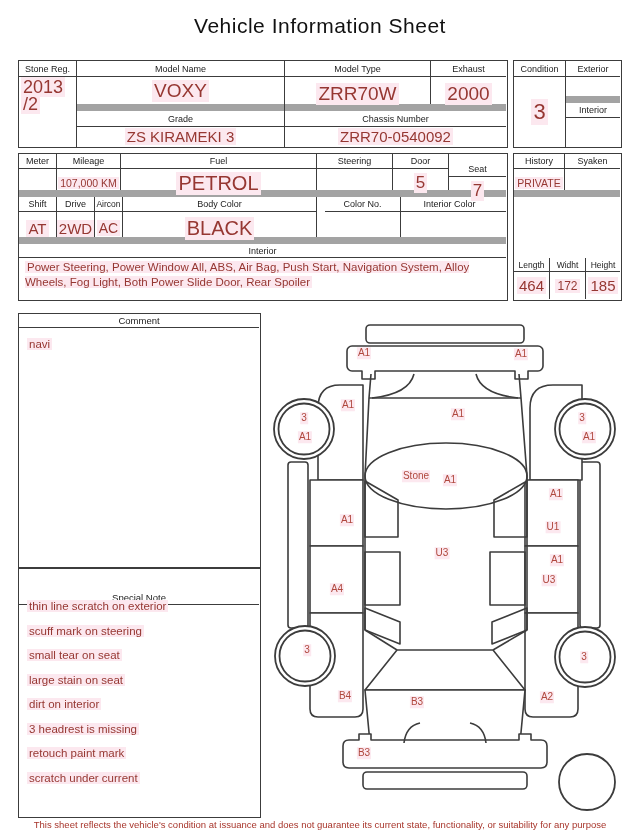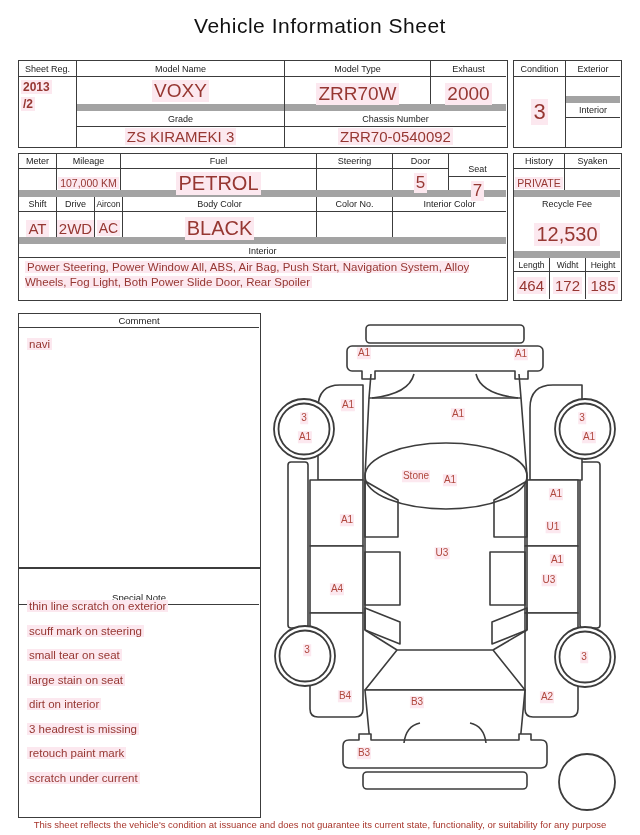--- a/index.html
+++ b/index.html
@@ -25,22 +25,22 @@
 </style>
 </head>
 <body>
 
 <div class="sheet">
 
   <div class="title">Vehicle Information Sheet</div>
 
   <div class="box" style="left:18px;top:60px;width:490px;height:88px;">
     <div class="abs br" style="left:0;top:0;width:58px;height:100%;">
-      <div class="hdr abs" style="left:0;top:0;width:100%;height:16px;">Sheet Reg.</div>
-      <div class="abs red" style="left:0;top:18px;width:100%;font-size:12px;line-height:17px;padding-left:2px;font-weight:bold;">
+      <div class="hdr abs" style="left:0;top:0;width:100%;height:16px;">Stone Reg.</div>
+      <div class="abs red" style="left:0;top:18px;width:100%;font-size:18px;line-height:17px;padding-left:2px;">
         <div><span class="hl">2013</span></div>
         <div><span class="hl">/2</span></div>
       </div>
     </div>
     <div class="abs br" style="left:58px;top:0;width:208px;height:100%;">
       <div class="hdr abs" style="left:0;top:0;width:100%;height:16px;">Model Name</div>
       <div class="val abs bb red" style="left:0;top:16px;width:100%;height:34px;font-size:19px;">
           <span class="hl">VOXY</span>
         </div>
       <div class="hdr abs" style="left:0;top:50px;width:100%;height:16px;">Grade</div>
@@ -140,21 +140,21 @@
         <div class="val abs red" style="left:0;top:15px;width:100%;height:32px;font-size:14px;">
             <span class="hl">AC</span>
           </div>
       </div>
       <div class="abs br" style="left:104px;top:0;width:194px;height:100%;">
         <div class="hdr abs" style="left:0;top:0;width:100%;height:15px;">Body Color</div>
         <div class="val abs red" style="left:0;top:15px;width:100%;height:32px;font-size:20px;">
             <span class="hl">BLACK</span>
           </div>
       </div>
-      <div class="abs br" style="left:298px;top:0;width:76px;height:100%;text-align:center;">
+      <div class="abs br" style="left:306px;top:0;width:76px;height:100%;text-align:center;">
         <div class="hdr abs" style="left:0;top:0;width:100%;height:15px;">Color No.</div>
         <div class="val abs red" style="left:0;top:15px;width:100%;height:32px;"></div>
       </div>
       <div class="abs" style="left:374px;top:0;width:113px;height:100%;">
         <div class="hdr abs" style="left:0;top:0;width:100%;height:15px;">Interior Color</div>
         <div class="val abs red" style="left:0;top:15px;width:100%;height:32px;"></div>
       </div>
     </div>
     <div class="hdr abs" style="left:0;top:90px;width:487px;height:14px;">Interior</div>
     <div class="abs equip" style="left:0;top:104px;width:487px;height:41px;"><span class="hl">Power Steering, Power Window  All, ABS, Air Bag, Push Start, Navigation System, Alloy Wheels, Fog Light, Both Power Slide Door, Rear Spoiler</span></div>
@@ -166,36 +166,30 @@
         <div class="hdr abs" style="left:0;top:0;width:100%;height:15px;">History</div>
         <div class="val abs red" style="left:0;top:15px;width:100%;height:28px;font-size:10.5px;">
             <span class="hl">PRIVATE</span>
           </div>
       </div>
       <div class="abs" style="left:51px;top:0;width:55px;height:100%;">
         <div class="hdr abs" style="left:0;top:0;width:100%;height:15px;">Syaken</div>
         <div class="val abs red" style="left:0;top:15px;width:100%;height:28px;"></div>
       </div>
     </div>
-    <div class="abs bb" style="left:0;top:43px;width:106px;height:61px;">
-      <div class="abs" style="left:0;top:0;width:100%;height:14px;display:flex;align-items:center;justify-content:center;font-size:9px;">Recycle Fee</div>
-      <div class="val abs red" style="left:0;top:14px;width:100%;height:47px;font-size:20px;">
-          <span class="hl">12,530</span>
-        </div>
-    </div>
     <div class="abs" style="left:0;top:104px;width:106px;height:41px;">
       <div class="abs br" style="left:0;top:0;width:36px;height:100%;">
         <div class="hdr abs" style="left:0;top:0;width:100%;height:14px;font-size:8.5px;">Length</div>
         <div class="val abs red" style="left:0;top:14px;width:100%;height:27px;font-size:15px;">
             <span class="hl">464</span>
           </div>
       </div>
       <div class="abs br" style="left:36px;top:0;width:36px;height:100%;">
         <div class="hdr abs" style="left:0;top:0;width:100%;height:14px;font-size:8.5px;">Widht</div>
-        <div class="val abs red" style="left:0;top:14px;width:100%;height:27px;font-size:15px;">
+        <div class="val abs red" style="left:0;top:14px;width:100%;height:27px;font-size:12px;">
             <span class="hl">172</span>
           </div>
       </div>
       <div class="abs" style="left:72px;top:0;width:34px;height:100%;">
         <div class="hdr abs" style="left:0;top:0;width:100%;height:14px;font-size:8.5px;">Height</div>
         <div class="val abs red" style="left:0;top:14px;width:100%;height:27px;font-size:15px;">
             <span class="hl">185</span>
           </div>
       </div>
     </div>

